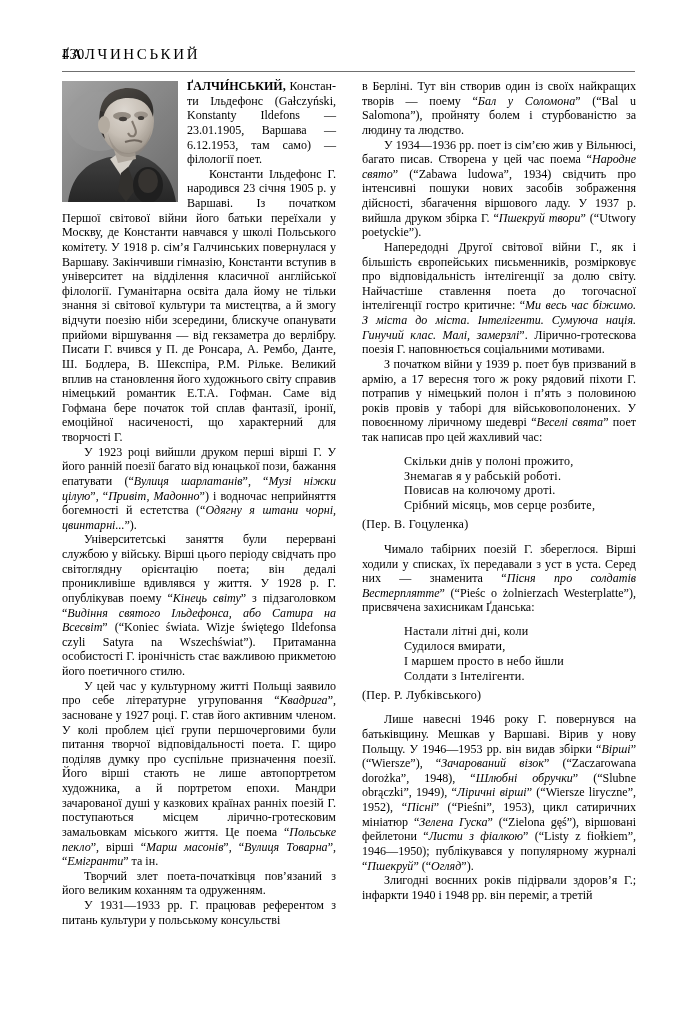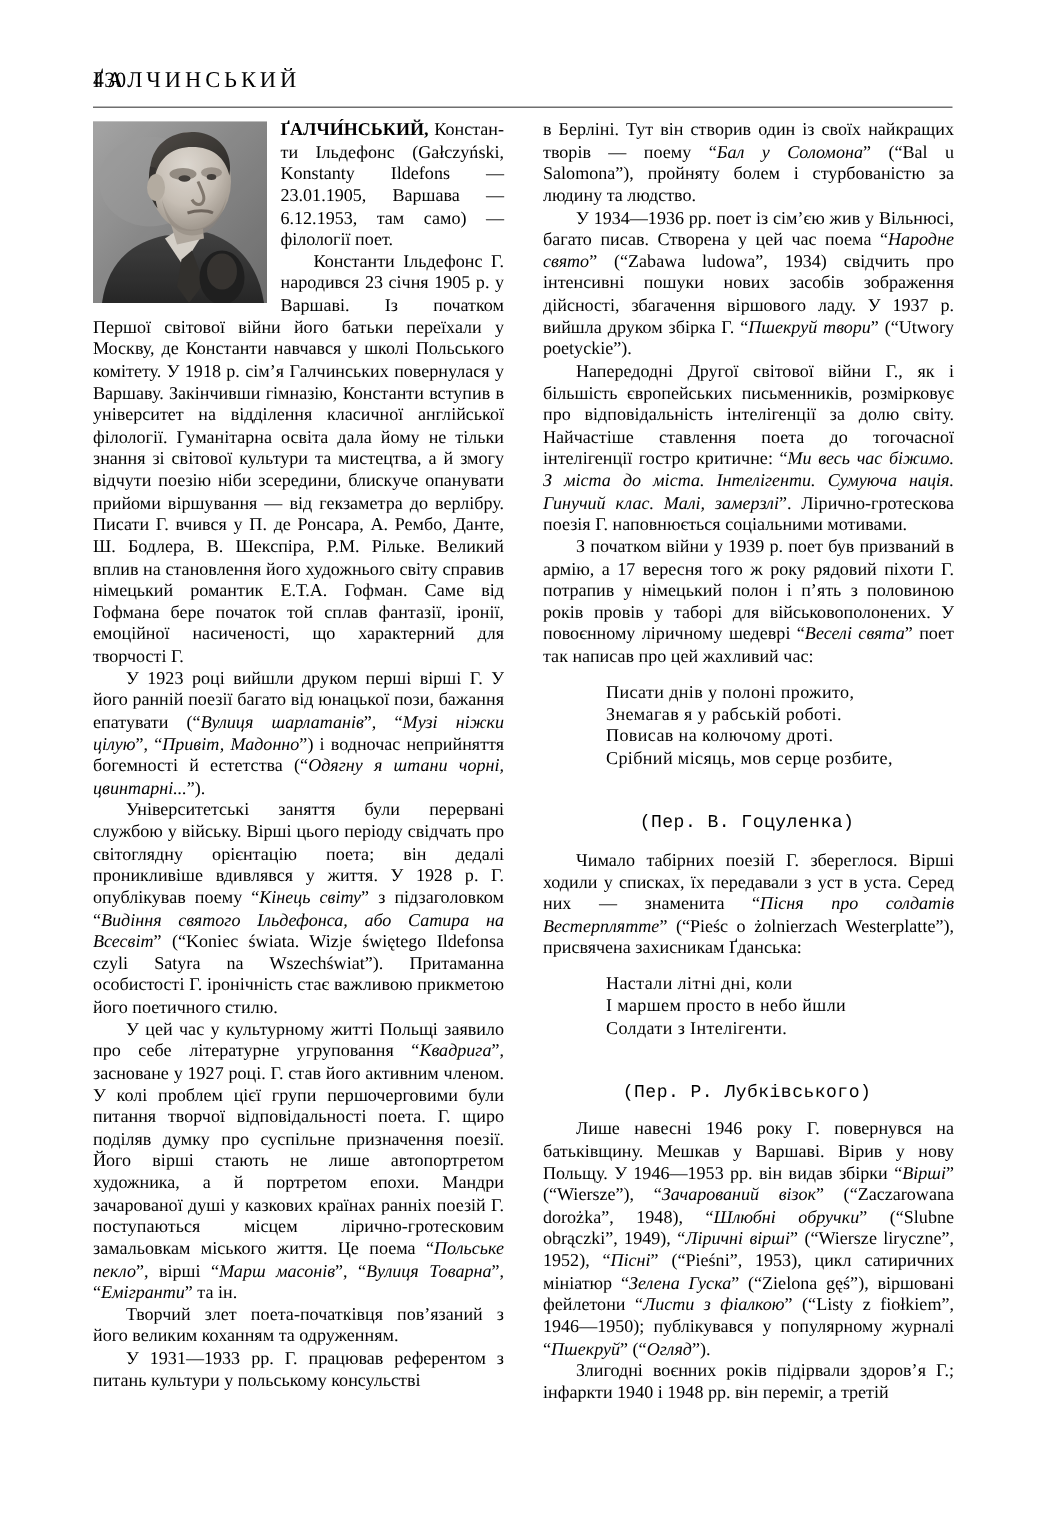--- a/index.html
+++ b/index.html
@@ -99,26 +99,25 @@
 
   
   .poem {
     margin: 9px 0 0 0;
     padding-left: 42px;
     text-align: left;
     line-height: 14.9px;
   }
   .poem .line { white-space: nowrap; letter-spacing: 0.25px; }
   .poem-credit {
-    text-align: center;
-    margin-top: 28px;
+    text-align: left;
+    margin-top: 4px;
     margin-bottom: 10px;
     letter-spacing: 0.3px;
     padding-right: 2px;
-    font-family: Liberation Mono, monospace;
   }
 </style>
 </head>
 <body>
 
 <div class="page">
 
   <div class="running-head">
     <span class="folio">430</span>
     <span class="head-title">ҐАЛЧИНСЬКИЙ</span>
@@ -196,31 +195,32 @@
   </div>
 
   <div class="col col-right">
 
     <p class="noindent">в Берліні. Тут він створив один із своїх найкращих творів — поему “<i>Бал у Соломона</i>” (“Bal u Salomona”), пройняту болем і стурбованістю за людину та людство.</p>
     <p>У 1934—1936 рр. поет із сім’єю жив у Вільнюсі, багато писав. Створена у цей час поема “<i>Народне свято</i>” (“Zabawa ludowa”, 1934) свідчить про інтенсивні пошуки нових засобів зображення дійсності, збагачення віршового ладу. У 1937 р. вийшла друком збірка Г. “<i>Пшекруй твори</i>” (“Utwory poetyckie”).</p>
     <p>Напередодні Другої світової війни Г., як і більшість європейських письменників, розмірковує про відповідальність інтелігенції за долю світу. Найчастіше ставлення поета до тогочасної інтелігенції гостро критичне: “<i>Ми весь час біжимо. З міста до міста. Інтелігенти. Сумуюча нація. Гинучий клас. Малі, замерзлі</i>”. Лірично-гротескова поезія Г. наповнюється соціальними мотивами.</p>
     <p>З початком війни у 1939 р. поет був призваний в армію, а 17 вересня того ж року рядовий піхоти Г. потрапив у німецький полон і п’ять з половиною років провів у таборі для військовополонених. У повоєнному ліричному шедеврі “<i>Веселі свята</i>” поет так написав про цей жахливий час:</p>
 
     <div class="poem">
-      <div class="line">Писати днів у полоні прожито,</div>
+      <div class="line">Скільки днів у полоні прожито,</div>
       <div class="line">Знемагав я у рабській роботі.</div>
       <div class="line">Повисав на колючому дроті.</div>
       <div class="line">Срібний місяць, мов серце розбите,</div>
     </div>
     <div class="poem-credit">(Пер. В. Гоцуленка)</div>
 
     <p>Чимало табірних поезій Г. збереглося. Вірші ходили у списках, їх передавали з уст в уста. Серед них — знаменита “<i>Пісня про солдатів Вестерплятте</i>” (“Pieśc o żolnierzach Westerplatte”), присвячена захисникам Ґданська:</p>
 
     <div class="poem">
       <div class="line">Настали літні дні, коли</div>
+      <div class="line">Судилося вмирати,</div>
       <div class="line">І маршем просто в небо йшли</div>
       <div class="line">Солдати з Інтелігенти.</div>
     </div>
     <div class="poem-credit">(Пер. Р. Лубківського)</div>
 
     <p>Лише навесні 1946 року Г. повернувся на батьківщину. Мешкав у Варшаві. Вірив у нову Польщу. У 1946—1953 рр. він видав збірки “<i>Вірші</i>” (“Wiersze”), “<i>Зачарований візок</i>” (“Zaczarowana dorożka”, 1948), “<i>Шлюбні обручки</i>” (“Slubne obrączki”, 1949), “<i>Ліричні вірші</i>” (“Wiersze liryczne”, 1952), “<i>Пісні</i>” (“Pieśni”, 1953), цикл сатиричних мініатюр “<i>Зелена Гуска</i>” (“Zielona gęś”), віршовані фейлетони “<i>Листи з фіалкою</i>” (“Listy z fiołkiem”, 1946—1950); публікувався у популярному журналі “<i>Пшекруй</i>” (“<i>Огляд</i>”).</p>
     <p>Злигодні воєнних років підірвали здоров’я Г.; інфаркти 1940 і 1948 рр. він переміг, а третій</p>
   </div>
 
 </div>

